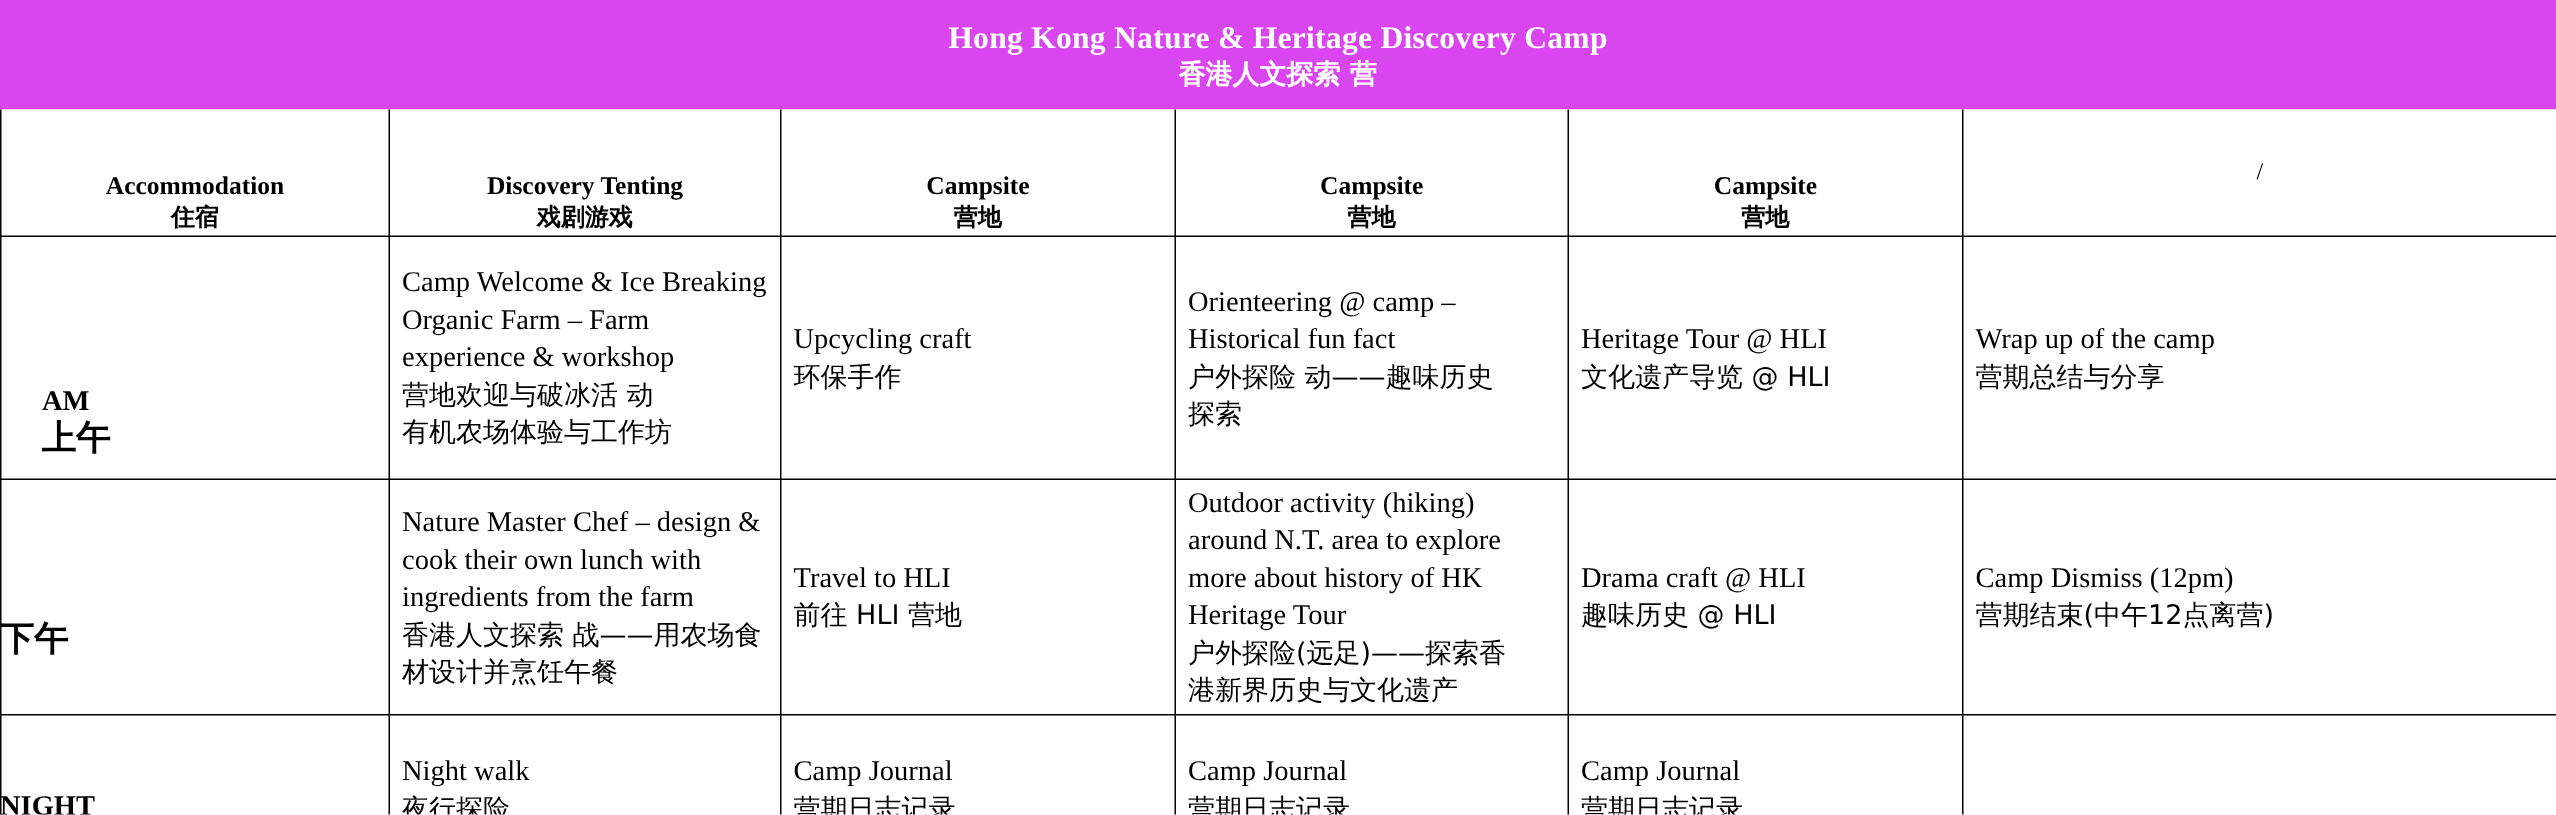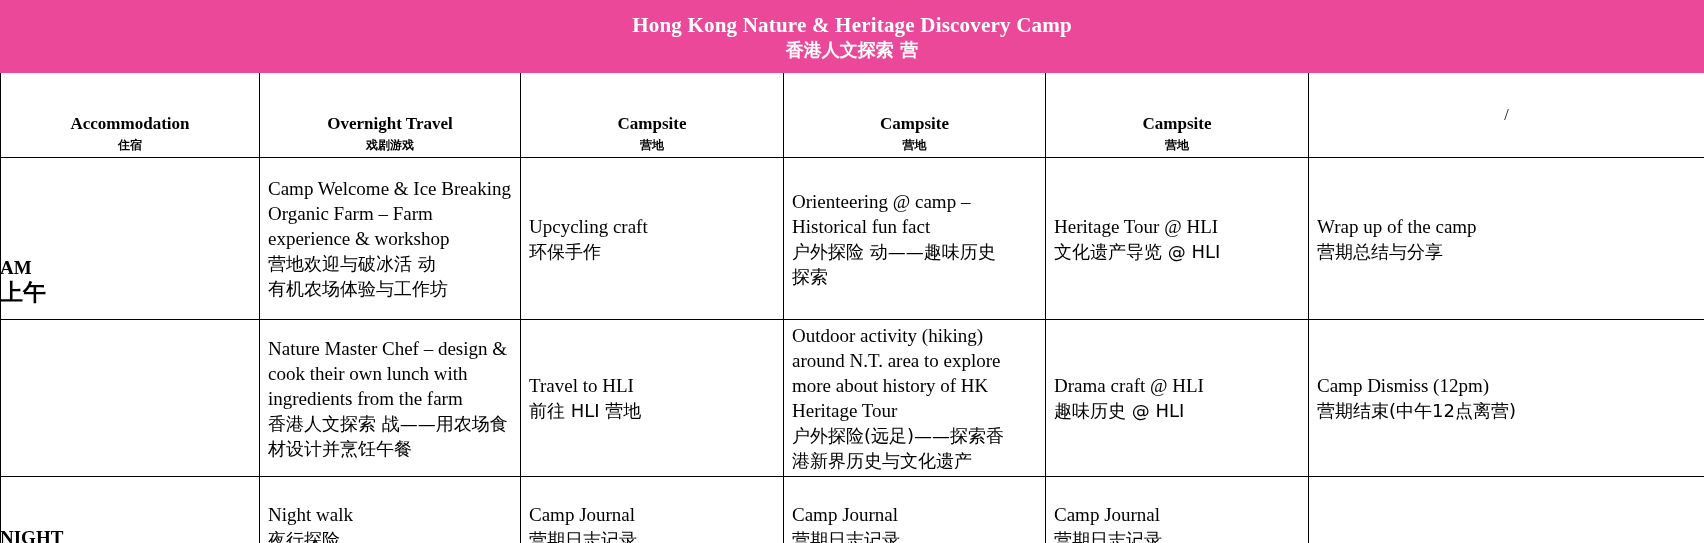--- a/index.html
+++ b/index.html
@@ -22,21 +22,21 @@
     height: 543px;
   }
 
   
   .banner {
     position: absolute;
     left: 0;
     top: 0;
     width: 1704px;
     height: 73px;
-    background: #ec4899;
+    background: #d946ef;
     color: #ffffff;
     display: flex;
     flex-direction: column;
     align-items: center;
     justify-content: center;
   }
   .banner-title-en {
     font-family: "Liberation Serif", "DejaVu Serif", serif;
     font-weight: bold;
     font-size: 21px;
@@ -85,23 +85,23 @@
     border-top: none;
   }
   .head-en {
     font-family: "Liberation Serif", "DejaVu Serif", serif;
     font-weight: bold;
     font-size: 17px;
     line-height: 22px;
     margin-top: 40px;
   }
   .head-zh {
-    font-family: Liberation Mono, monospace;
-    font-weight: bold;
-    font-size: 12px;
+    font-family: Liberation Sans, sans-serif;
+    font-weight: bold;
+    font-size: 16px;
     line-height: 22px;
   }
   .head-slash {
     font-family: "Liberation Serif", "DejaVu Serif", serif;
     font-size: 16px;
     line-height: 44px;
     font-weight: normal;
   }
 
   
@@ -139,21 +139,21 @@
     font-weight: bold;
     font-size: 19px;
     line-height: 25px;
   }
   .row-label .lbl-zh {
     font-family: "DejaVu Sans", "Liberation Sans", sans-serif;
     font-weight: bold;
     font-size: 23px;
     line-height: 25px;
   }
-  .rl-am    { top: 255px; }
+  .rl-am    { top: 255px; margin-left: 28px; }
   .rl-pm    { top: 414px; }
   .rl-night { top: 525px; }
 </style>
 </head>
 <body>
 
 <div class="sheet">
 
   <div class="banner">
     <div class="banner-title-en">Hong Kong Nature &amp; Heritage Discovery Camp</div>
@@ -169,21 +169,21 @@
         <col class="c5">
         <col class="c6">
     </colgroup>
     <thead>
       <tr class="head-row">
         <th>
           <div class="head-en">Accommodation</div>
           <div class="head-zh">住宿</div>
         </th>
         <th>
-          <div class="head-en">Overnight Travel</div>
+          <div class="head-en">Discovery Tenting</div>
           <div class="head-zh">戏剧游戏</div>
         </th>
         <th>
           <div class="head-en">Campsite</div>
           <div class="head-zh">营地</div>
         </th>
         <th>
           <div class="head-en">Campsite</div>
           <div class="head-zh">营地</div>
         </th>
@@ -328,19 +328,20 @@
       </tr>
 
     </tbody>
   </table>
 
   <div class="row-label rl-am">
     <div class="lbl-en">AM</div>
     <div class="lbl-zh">上午</div>
   </div>
   <div class="row-label rl-pm">
+    <div class="lbl-zh">下午</div>
   </div>
   <div class="row-label rl-night">
     <div class="lbl-en">NIGHT</div>
 
   </div>
 
 </div>
 
 </body></html>

